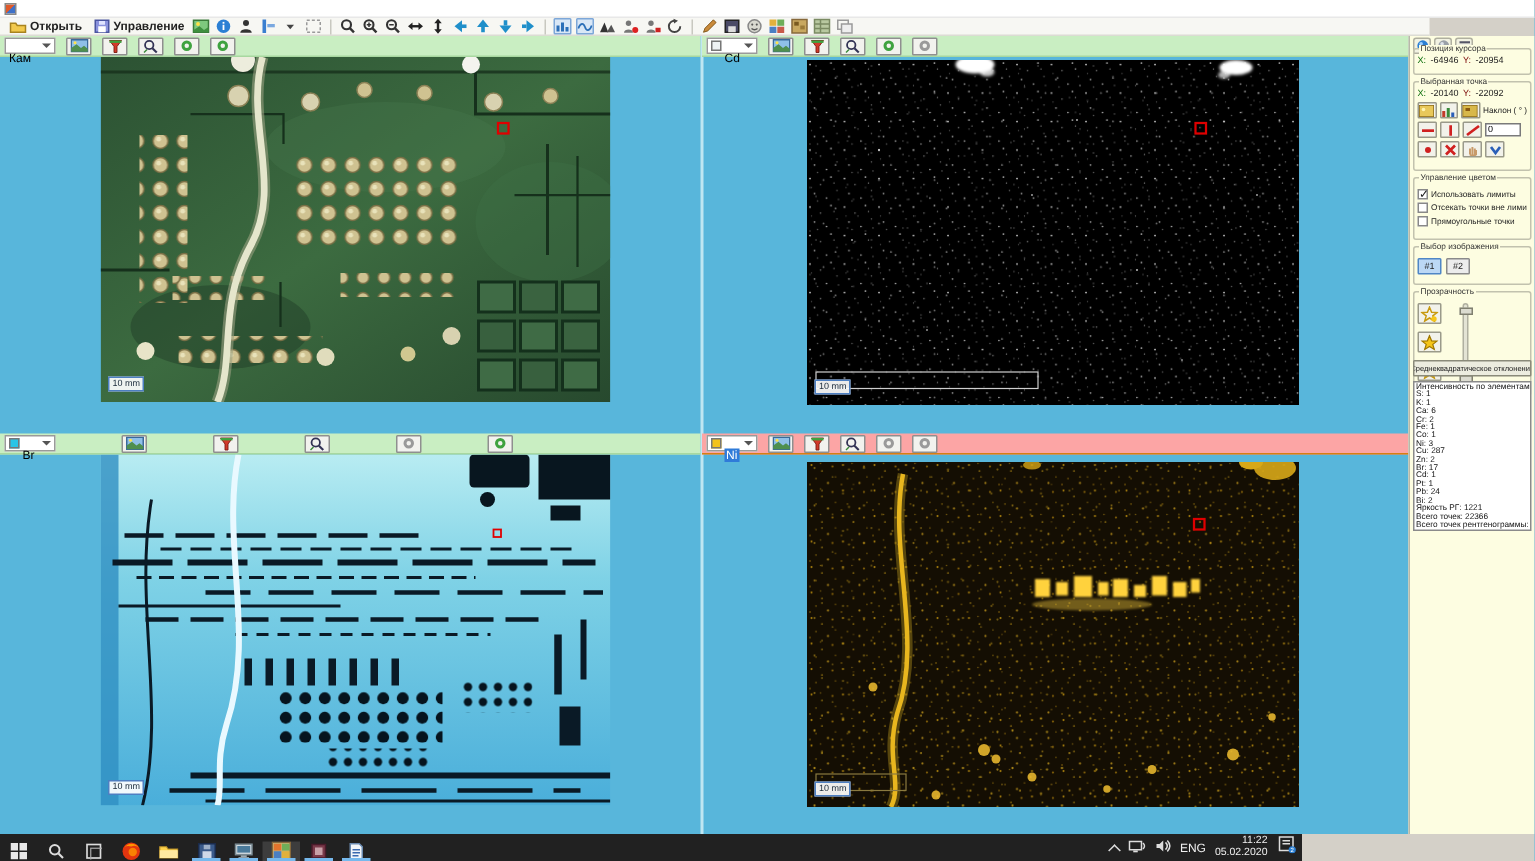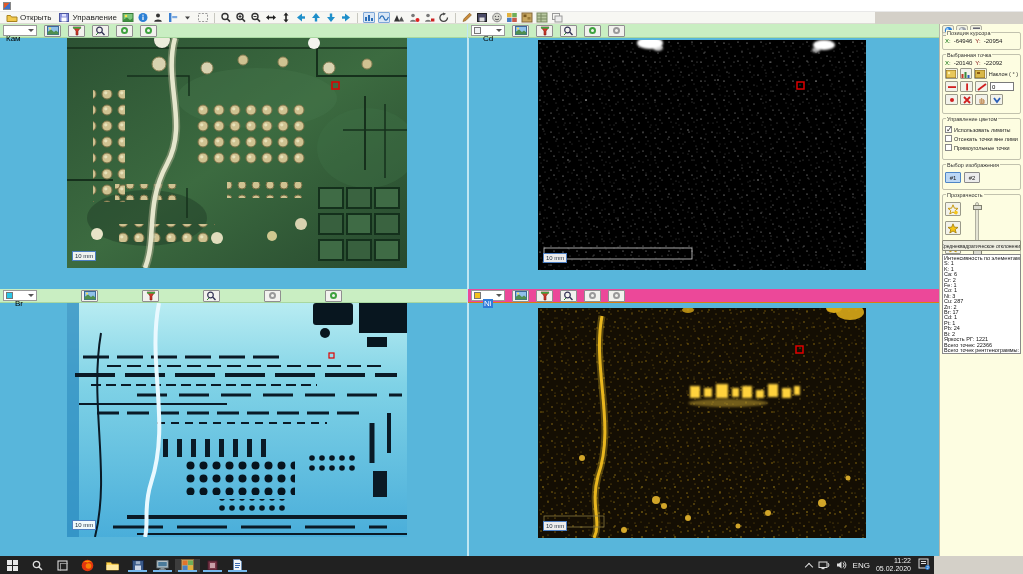--- a/index.html
+++ b/index.html
@@ -8,34 +8,34 @@
   #root { position:relative; width:1023px; height:574px; }
 
   
   .titlebar { position:absolute; left:0; top:0; width:1023px; height:12px;
     background:#ffffff; display:flex; align-items:center; padding-left:3px;
     font-size:9px; color:#111; border-bottom:1px solid #e8e8e8; }
   .appicon { width:8px; height:8px; margin-right:4px;
     background:linear-gradient(135deg,#e05a2b 0 50%,#3f71c8 50% 100%); border:1px solid #888; }
 
   
-  .toolbar { position:absolute; left:0; top:12px; width:875px; height:12px;
+  .toolbar { position:absolute; left:0; top:12px; width:953px; height:12px;
     background:#f7f7f3; display:flex; align-items:center; gap:3px; padding-left:4px;
-    font-size:8px; color:#222; border-bottom:1px solid #dcdcd4; }
+    font-size:8px; color:#222; border-bottom:1px solid #dcdcd4;font-weight:bold; }
   .tbtn { display:inline-flex; align-items:center; gap:2px; height:11px; padding:0 2px; cursor:default; }
   .ti { width:12px; height:11px; display:inline-flex; align-items:center; justify-content:center; }
   .tsep { width:1px; height:10px; background:#c8c8c0; margin:0 2px; }
   .toggle { border:1px solid #7da7d8; background:#d9e7f6; border-radius:1px; }
 
   
   .workspace { position:absolute; left:0; top:24px; width:939px; height:532px; background:#58b6db; }
   .colsep { position:absolute; left:467px; top:0; width:2px; height:532px; background:#bfe6f2; }
   .qheader { position:absolute; height:14px; display:flex; align-items:center; gap:7px; padding-left:3px; }
   .qh-green { background:#c9eec2; border-bottom:1px solid #a8d8a0; }
-  .qh-orange { background:#ec4899; border-bottom:1px solid #d87f10; }
+  .qh-orange { background:#fca5a5; border-bottom:1px solid #d87f10; }
   .dropdown { display:inline-flex; align-items:center; gap:2px; min-width:34px; height:11px;
     background:#fff; border:1px solid #9a9a9a; font-size:8px; padding:0 2px; position:relative; }
   .dropdown .caret { width:0; height:0; border-left:3px solid transparent; border-right:3px solid transparent;
     border-top:3px solid #555; margin-left:auto; }
   .swatch { width:7px; height:7px; display:inline-block; border:1px solid #777; }
   .ddval { line-height:9px;margin-top:16px; }
   .ddval.sel { background:#2f7bd9; color:#fff; padding:0 1px; }
   .qbtn { width:17px; height:12px; background:#f2f2ee; border:1px solid #8f8f8f; border-radius:1px;
     display:inline-flex; align-items:center; justify-content:center; }
   .ring { width:7px; height:7px; border-radius:50%; }
@@ -75,22 +75,22 @@
   .vslider { position:absolute; width:4px; background:#e4e4d4; border:1px solid #b0b0a0; border-radius:2px; }
   .vhandle { position:absolute; left:-3px; width:9px; height:5px; background:#dcdcd0; border:1px solid #808070; }
   .stddev { position:absolute; left:2px; width:79px; height:11px; background:#ececdf; border:1px solid #8a8a7a;
     border-radius:1px; font-size:5px; display:flex; align-items:center; justify-content:center;
     white-space:nowrap; overflow:hidden; }
   .intbox { position:absolute; left:2px; width:79px; background:#ffffff; border:1px solid #8a8a8a;
     font-size:5.5px; line-height:5.4px; padding:1px; overflow:hidden; color:#111; }
   .int-line { white-space:nowrap; }
 
   
-  .taskbar { position:absolute; left:0; top:556px; width:934px; height:18px; background:#212121;
-    display:flex; align-items:center; color:#e8e8e8; }
+  .taskbar { position:absolute; left:0; top:556px; width:868px; height:18px; background:#212121;
+    display:flex; align-items:flex-end; color:#e8e8e8; }
   .tb-left { display:flex; align-items:stretch; }
   .tb-slot { width:25px; display:flex; align-items:center; justify-content:center; position:relative; }
   .tb-slot.active { background:#3d3d3d; }
   .runline { position:absolute; left:3px; right:3px; bottom:0; height:2px; background:#76b9ed; }
   .tb-right { margin-left:auto; display:flex; align-items:center; gap:6px; padding-right:4px; }
   .tray-txt { font-size:8px; color:#f0f0f0; }
   .clock { font-size:7px; line-height:8px; text-align:right; color:#f0f0f0; }
   .chev { width:6px; height:6px; border-left:1.5px solid #ddd; border-top:1.5px solid #ddd;
     transform:rotate(45deg); margin-top:3px; }
 </style>

